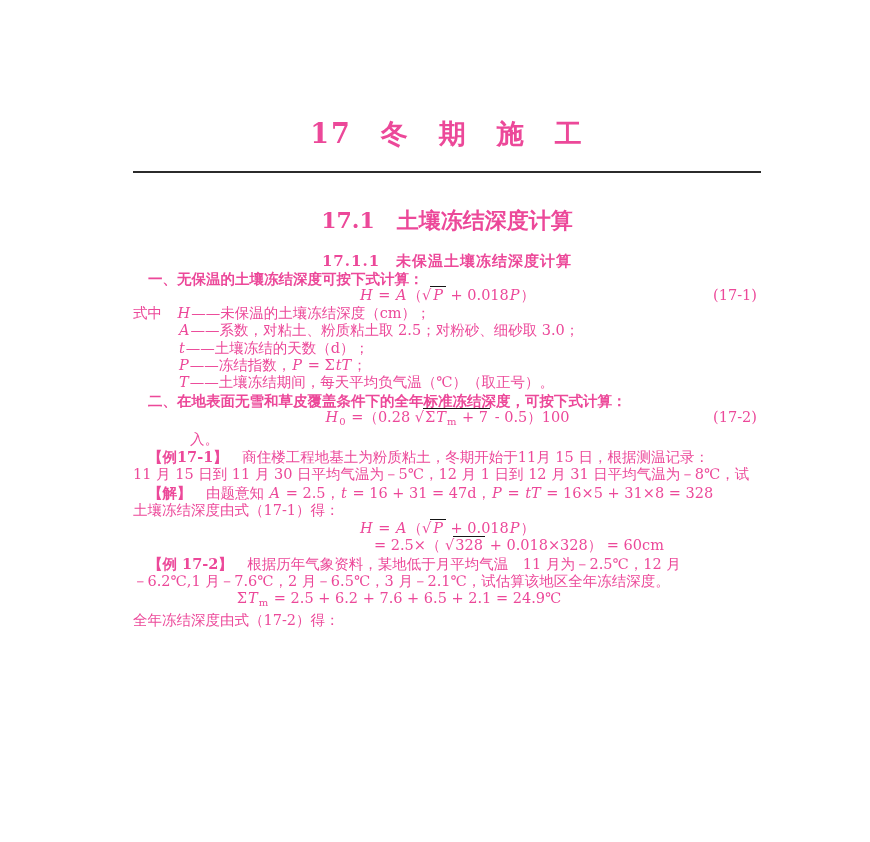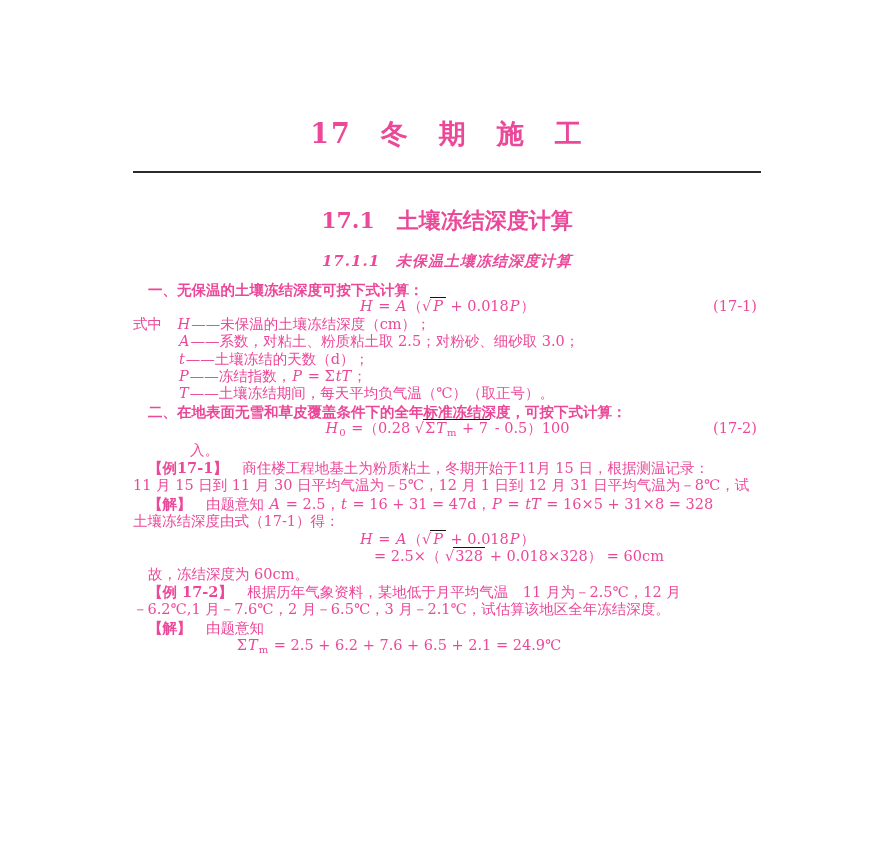--- a/index.html
+++ b/index.html
@@ -5,22 +5,22 @@
   html,body{margin:0;padding:0;background:#ffffff;}
   .page{
     position:relative;width:870px;height:842px;background:#ffffff;overflow:hidden;
     font-family:"DejaVu Serif","Liberation Serif",serif;color:#ec4899;padding-left:20px;
     -webkit-font-smoothing:antialiased;
   }
   .col{position:absolute;left:133px;top:118px;width:628px;}
   .chapter{font-size:27px;font-weight:700;text-align:center;line-height:32px;letter-spacing:2px;margin:0;}
   .rule{border:0;border-top:2px solid #2b2b2b;margin:21px 0 0;height:0;}
   .section{font-size:22px;font-weight:700;text-align:center;line-height:20px;margin:37px 0 0;}
-  .subsection{font-size:15px;font-weight:700;font-style:italic;text-align:center;line-height:18px;margin:22px 0 0;letter-spacing:1px;}
-  .body-text{margin-top:11px;font-size:14.5px;line-height:17.4px;}
+  .subsection{font-size:15px;font-weight:700;text-align:center;line-height:18px;margin:22px 0 0;letter-spacing:1px;}
+  .body-text{font-size:14.5px;line-height:17.4px;}
   .line{position:relative;white-space:nowrap;}
   .lead{font-weight:700;padding-left:15px;}
   .indent{padding-left:15px;}
   .def{padding-left:45px;}
   .sigma{padding-left:22px;}
   .ru{padding-left:57px;}
   .eq{text-align:center;}
   .shiftr{padding-left:144px;}
   .shiftl{padding-right:96px;}
   .eq-num{position:absolute;right:4px;top:0;}
@@ -49,20 +49,19 @@
         <div class="line def"><span class="tk-var">T</span><span class="tk-text">——土壤冻结期间，每天平均负气温（℃）（取正号）。</span></div>
         <div class="line lead"><span class="tk-text">二、在地表面无雪和草皮覆盖条件下的全年标准冻结深度，可按下式计算：</span></div>
         <div class="line eq"><span class="tk-var">H</span><span class="tk-sub">0</span><span class="tk-text"> =（0.28 </span><span class="tk-root">√</span><span class="tk-radicand"><span class="tk-text">Σ</span><span class="tk-var">T</span><span class="tk-sub">m</span><span class="tk-text"> + 7</span></span><span class="tk-text"> - 0.5）100</span><span class="eq-num">(17-2)</span></div>
         <div class="line ru"><span class="tk-text">入。</span></div>
         <div class="line indent"><span class="tk-bold">【例17-1】</span><span class="tk-text">　商住楼工程地基土为粉质粘土，冬期开始于11月 15 日，根据测温记录：</span></div>
         <div class="line plain"><span class="tk-text">11 月 15 日到 11 月 30 日平均气温为－5℃，12 月 1 日到 12 月 31 日平均气温为－8℃，试</span></div>
         <div class="line indent"><span class="tk-bold">【解】</span><span class="tk-text">　由题意知 </span><span class="tk-var">A</span><span class="tk-text"> = 2.5，</span><span class="tk-var">t</span><span class="tk-text"> = 16 + 31 = 47d，</span><span class="tk-var">P</span><span class="tk-text"> = </span><span class="tk-var">tT</span><span class="tk-text"> = 16×5 + 31×8 = 328</span></div>
         <div class="line plain"><span class="tk-text">土壤冻结深度由式（17-1）得：</span></div>
         <div class="line eq"><span class="tk-var">H</span><span class="tk-text"> = </span><span class="tk-var">A</span><span class="tk-text">（</span><span class="tk-root">√</span><span class="tk-radicand"><span class="tk-var">P</span></span><span class="tk-text"> + 0.018</span><span class="tk-var">P</span><span class="tk-text">）</span></div>
         <div class="line eq shiftr"><span class="tk-text">= 2.5×（ </span><span class="tk-root">√</span><span class="tk-radicand"><span class="tk-text">328</span></span><span class="tk-text"> + 0.018×328） = 60cm</span></div>
-        <div class="line indent"><span class="tk-text">故，冻结深度为 60cm。</span></div>
         <div class="line indent"><span class="tk-bold">【例 17-2】</span><span class="tk-text">　根据历年气象资料，某地低于月平均气温　11 月为－2.5℃，12 月</span></div>
         <div class="line plain"><span class="tk-text">－6.2℃,1 月－7.6℃，2 月－6.5℃，3 月－2.1℃，试估算该地区全年冻结深度。</span></div>
-        <div class="line indent"><span class="tk-bold">【解】</span><span class="tk-text">　由题意知</span></div>
         <div class="line eq shiftl"><span class="tk-text">Σ</span><span class="tk-var">T</span><span class="tk-sub">m</span><span class="tk-text"> = 2.5 + 6.2 + 7.6 + 6.5 + 2.1 = 24.9℃</span></div>
+        <div class="line plain"><span class="tk-text">全年冻结深度由式（17-2）得：</span></div>
       </div>
   </div>
 </div>
 
 </body></html>

